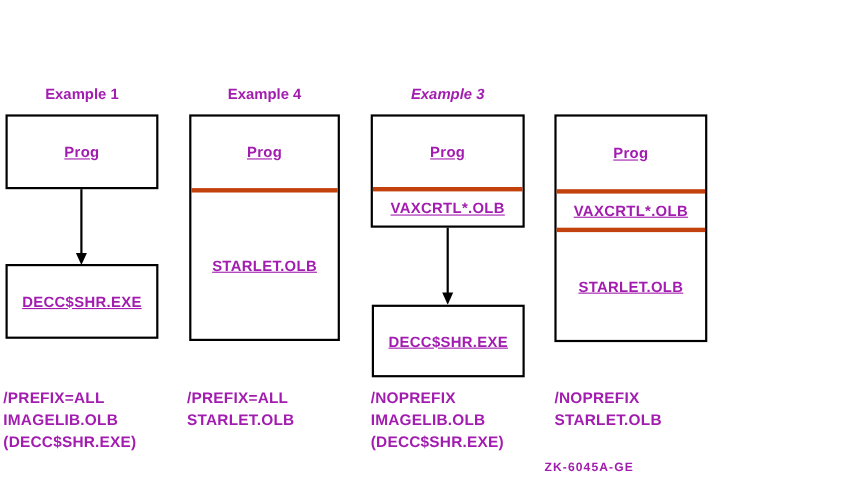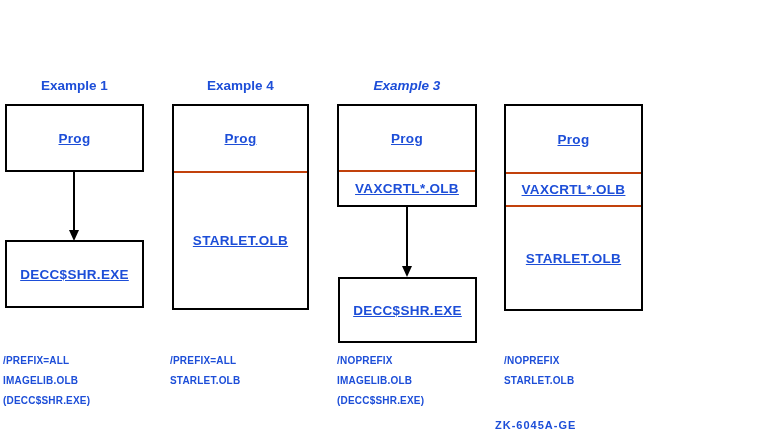--- a/index.html
+++ b/index.html
@@ -7,21 +7,21 @@
     padding: 0;
     background: #ffffff;
   }
   .canvas {
     position: relative;
     width: 771px;
     height: 445px;
     background: #ffffff;
     font-family: "Liberation Sans", "DejaVu Sans", sans-serif;
     font-weight: bold;
-    color: #1d4ed8;
+    color: #a21caf;
     overflow: hidden;
   }
   .abs { position: absolute; }
 
   .ex-label {
     font-size: 13.5px;
     text-align: center;
     white-space: nowrap;
   }
 
@@ -34,37 +34,37 @@
     text-decoration: underline;
   }
   .sect {
     display: flex;
     align-items: center;
     justify-content: center;
     font-size: 13.5px;
     letter-spacing: 0.3px;
     white-space: nowrap;
   }
-  .sect.divided { border-top: 2px solid #c2410c; }
+  .sect.divided { border-top: 4px solid #c2410c; }
   .sect.fill { flex: 1; }
 
   .arrow-line {
     width: 2px;
     background: #000000;
   }
   .arrow-head {
     width: 0;
     height: 0;
     border-left: 5px solid transparent;
     border-right: 5px solid transparent;
     border-top: 11px solid #000000;
   }
 
   .caption {
-    font-size: 10px;
+    font-size: 14px;
     line-height: 20px;
     letter-spacing: 0.2px;
     white-space: nowrap;
   }
 
   .zk-code {
     font-size: 11px;
     letter-spacing: 1px;
     white-space: nowrap;
   }

